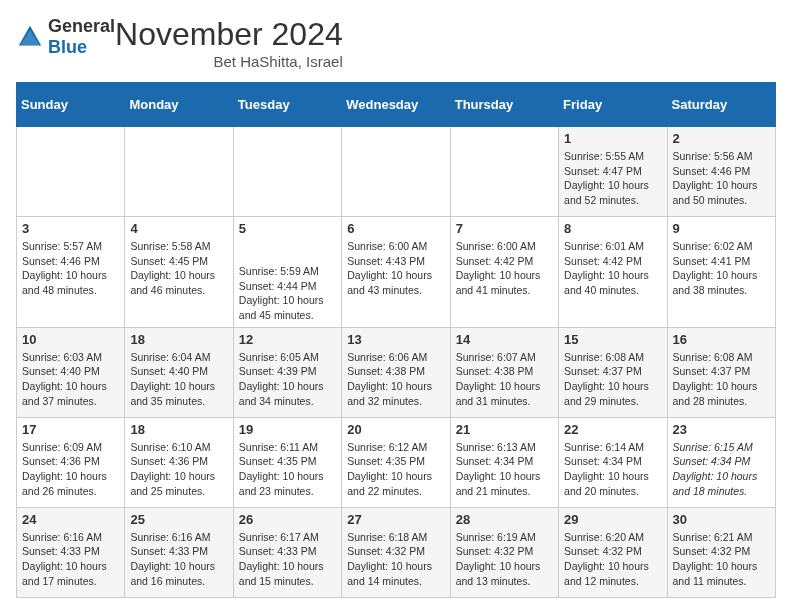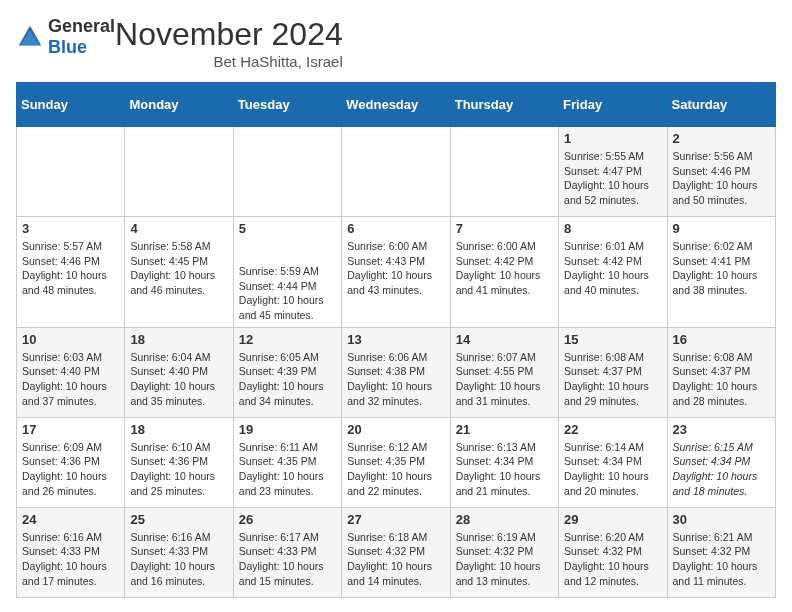--- a/index.html
+++ b/index.html
@@ -215,21 +215,21 @@
         <td>
           <div class="day-num">13</div>
           <div class="day-info" style="white-space: pre-line;">Sunrise: 6:06 AM
 Sunset: 4:38 PM
 Daylight: 10 hours
 and 32 minutes.</div>
         </td>
         <td>
           <div class="day-num">14</div>
           <div class="day-info" style="white-space: pre-line;">Sunrise: 6:07 AM
-Sunset: 4:55 PM
+Sunset: 4:38 PM
 Daylight: 10 hours
 and 31 minutes.</div>
         </td>
         <td>
           <div class="day-num">15</div>
           <div class="day-info" style="white-space: pre-line;">Sunrise: 6:08 AM
 Sunset: 4:37 PM
 Daylight: 10 hours
 and 29 minutes.</div>
         </td>

